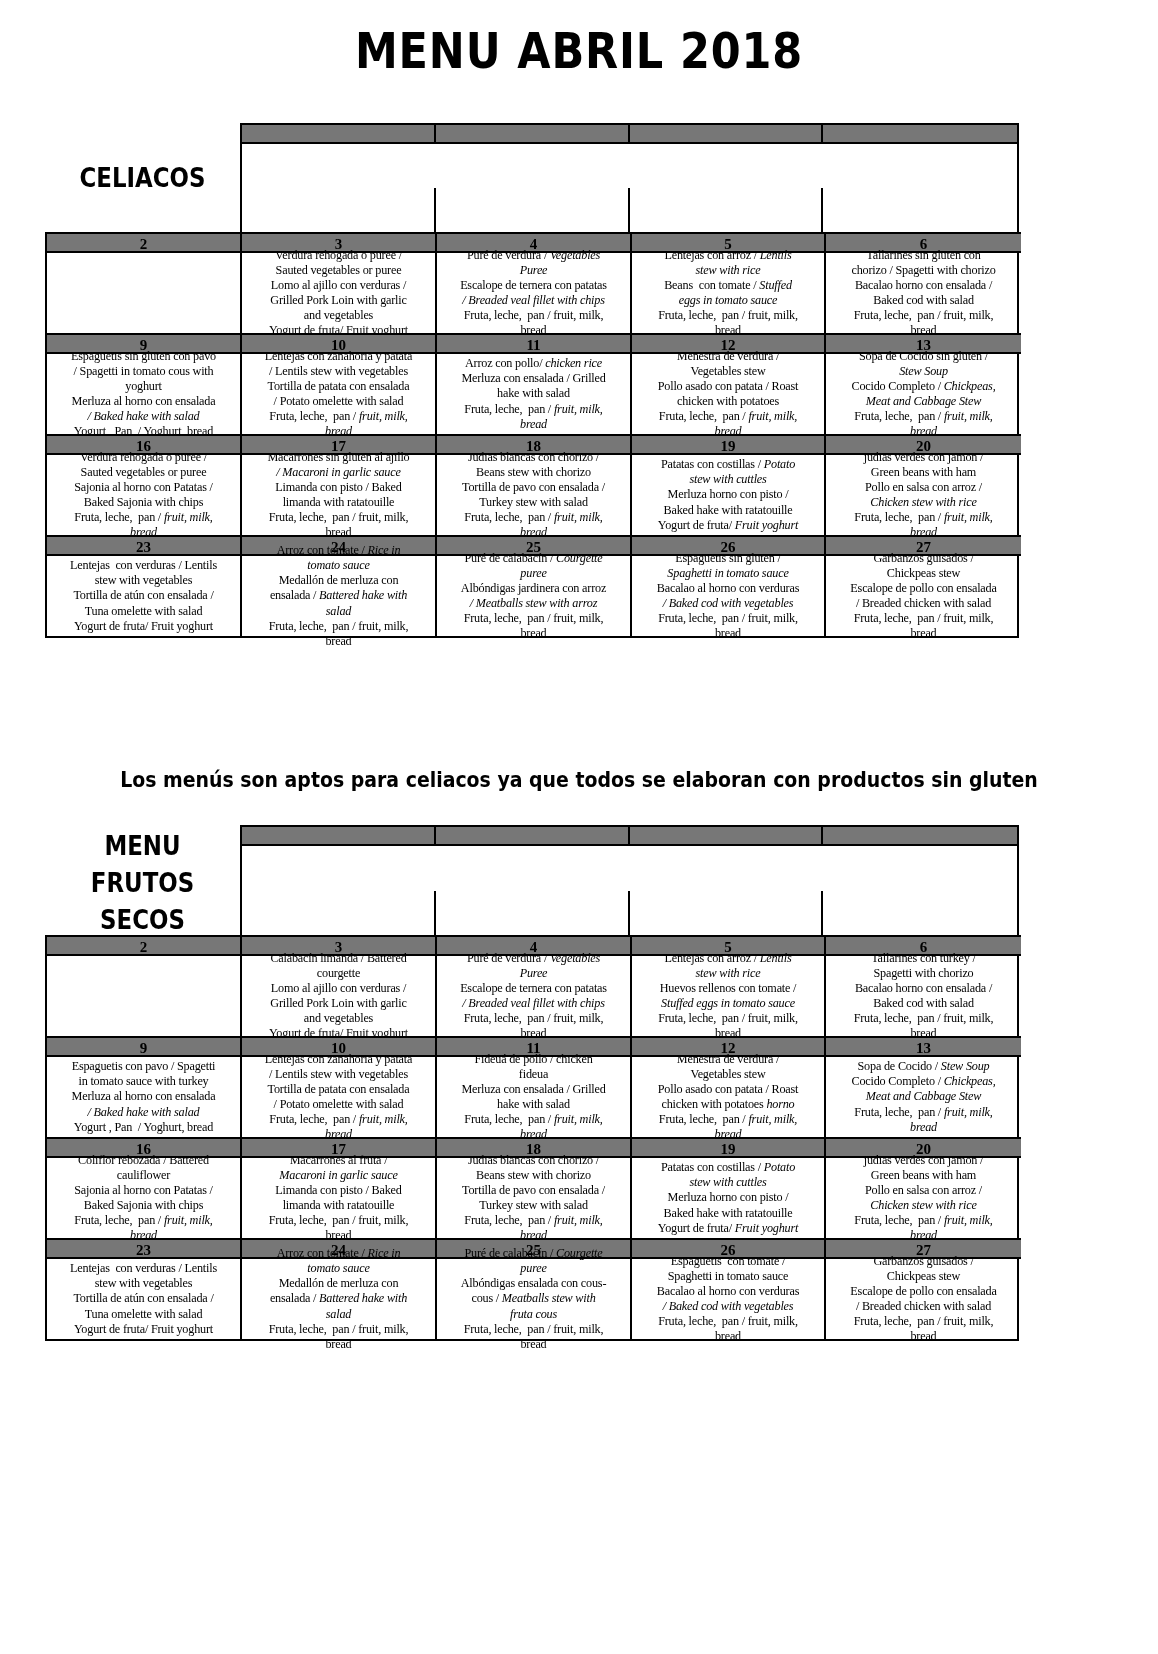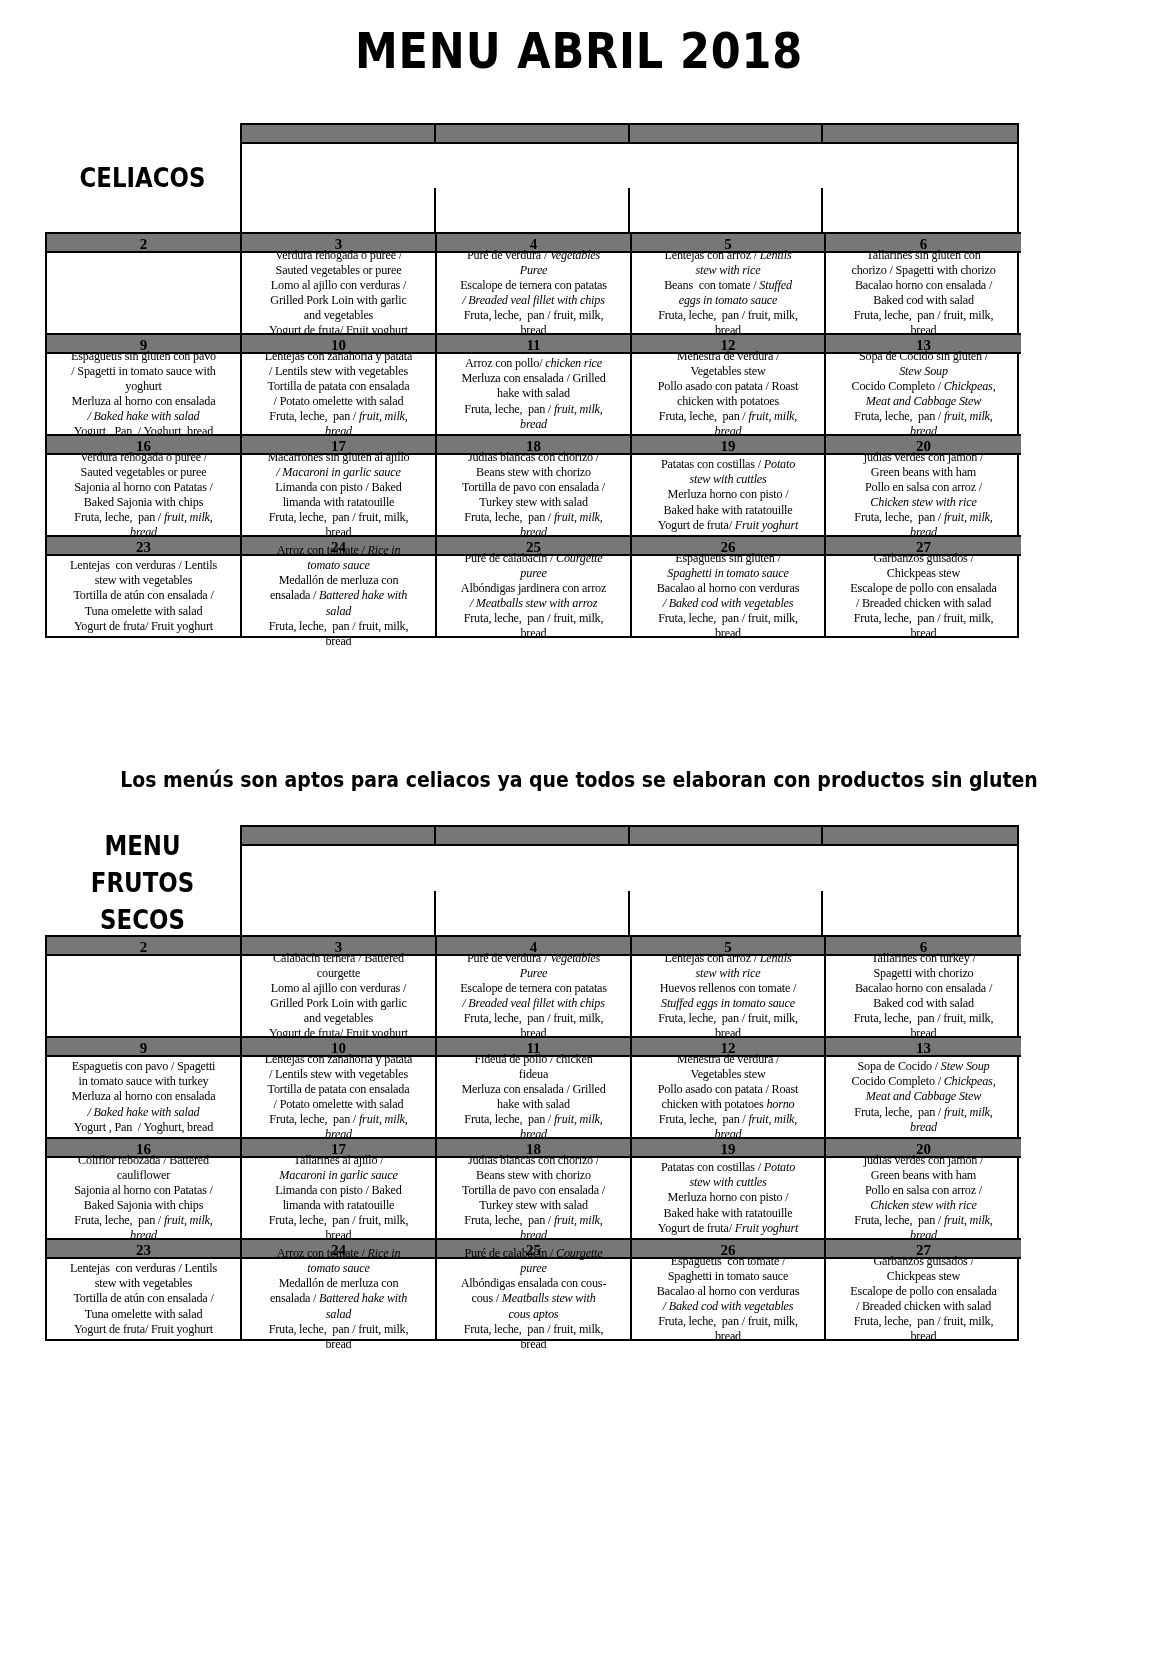--- a/index.html
+++ b/index.html
@@ -99,21 +99,21 @@
       </div>
     </div>
     <div class="week">
       <div class="day">9</div>
       <div class="day">10</div>
       <div class="day">11</div>
       <div class="day">12</div>
       <div class="day">13</div>
       <div class="cell">
         <span class="line"><span>Espaguetis sin gluten con pavo</span></span>
-        <span class="line"><span>/ Spagetti in tomato sauce with</span></span>
+        <span class="line"><span>/ Spagetti in tomato cous with</span></span>
         <span class="line"><span>yoghurt</span></span>
         <span class="line"><span>Merluza al horno con ensalada</span></span>
         <span class="line"><span></span><span class="it">/ Baked hake with salad</span></span>
         <span class="line"><span>Yogurt , Pan  / Yoghurt, bread</span></span>
       </div>
       <div class="cell">
         <span class="line"><span>Lentejas con zanahoria y patata</span></span>
         <span class="line"><span>/ Lentils stew with vegetables</span></span>
         <span class="line"><span>Tortilla de patata con ensalada</span></span>
         <span class="line"><span>/ Potato omelette with salad</span></span>
@@ -258,21 +258,21 @@
 </div>
 <div class="grid" style="top:935px;">
     <div class="week">
       <div class="day">2</div>
       <div class="day">3</div>
       <div class="day">4</div>
       <div class="day">5</div>
       <div class="day">6</div>
       <div class="cell"></div>
       <div class="cell">
-        <span class="line"><span>Calabacín ternera / Battered</span></span>
+        <span class="line"><span>Calabacín limanda / Battered</span></span>
         <span class="line"><span>courgette</span></span>
         <span class="line"><span>Lomo al ajillo con verduras /</span></span>
         <span class="line"><span>Grilled Pork Loin with garlic</span></span>
         <span class="line"><span>and vegetables</span></span>
         <span class="line"><span>Yogurt de fruta/ Fruit yoghurt</span></span>
       </div>
       <div class="cell">
         <span class="line"><span>Puré de verdura / </span><span class="it">Vegetables</span></span>
         <span class="line"><span></span><span class="it">Puree</span></span>
         <span class="line"><span>Escalope de ternera con patatas</span></span>
@@ -350,21 +350,21 @@
       <div class="day">20</div>
       <div class="cell">
         <span class="line"><span>Coliflor rebozada / Battered</span></span>
         <span class="line"><span>cauliflower</span></span>
         <span class="line"><span>Sajonia al horno con Patatas /</span></span>
         <span class="line"><span>Baked Sajonia with chips</span></span>
         <span class="line"><span>Fruta, leche,  pan / </span><span class="it">fruit, milk,</span></span>
         <span class="line"><span></span><span class="it">bread</span></span>
       </div>
       <div class="cell">
-        <span class="line"><span>Tallarines al ajillo /</span></span>
+        <span class="line"><span>Macarrones al fruta /</span></span>
         <span class="line"><span></span><span class="it">Macaroni in garlic sauce</span></span>
         <span class="line"><span>Limanda con pisto / Baked</span></span>
         <span class="line"><span>limanda with ratatouille</span></span>
         <span class="line"><span>Fruta, leche,  pan / fruit, milk,</span></span>
         <span class="line"><span>bread</span></span>
       </div>
       <div class="cell">
         <span class="line"><span>Judias blancas con chorizo /</span></span>
         <span class="line"><span>Beans stew with chorizo</span></span>
         <span class="line"><span>Tortilla de pavo con ensalada /</span></span>
@@ -408,21 +408,21 @@
         <span class="line"><span>ensalada / </span><span class="it">Battered hake with</span></span>
         <span class="line"><span></span><span class="it">salad</span></span>
         <span class="line"><span>Fruta, leche,  pan / fruit, milk,</span></span>
         <span class="line"><span>bread</span></span>
       </div>
       <div class="cell">
         <span class="line"><span>Puré de calabacín / </span><span class="it">Courgette</span></span>
         <span class="line"><span></span><span class="it">puree</span></span>
         <span class="line"><span>Albóndigas ensalada con cous-</span></span>
         <span class="line"><span>cous / </span><span class="it">Meatballs stew with</span></span>
-        <span class="line"><span></span><span class="it">cous aptos</span></span>
+        <span class="line"><span></span><span class="it">fruta cous</span></span>
         <span class="line"><span>Fruta, leche,  pan / fruit, milk,</span></span>
         <span class="line"><span>bread</span></span>
       </div>
       <div class="cell">
         <span class="line"><span>Espaguetis  con tomate /</span></span>
         <span class="line"><span>Spaghetti in tomato sauce</span></span>
         <span class="line"><span>Bacalao al horno con verduras</span></span>
         <span class="line"><span></span><span class="it">/ Baked cod with vegetables</span></span>
         <span class="line"><span>Fruta, leche,  pan / fruit, milk,</span></span>
         <span class="line"><span>bread</span></span>

